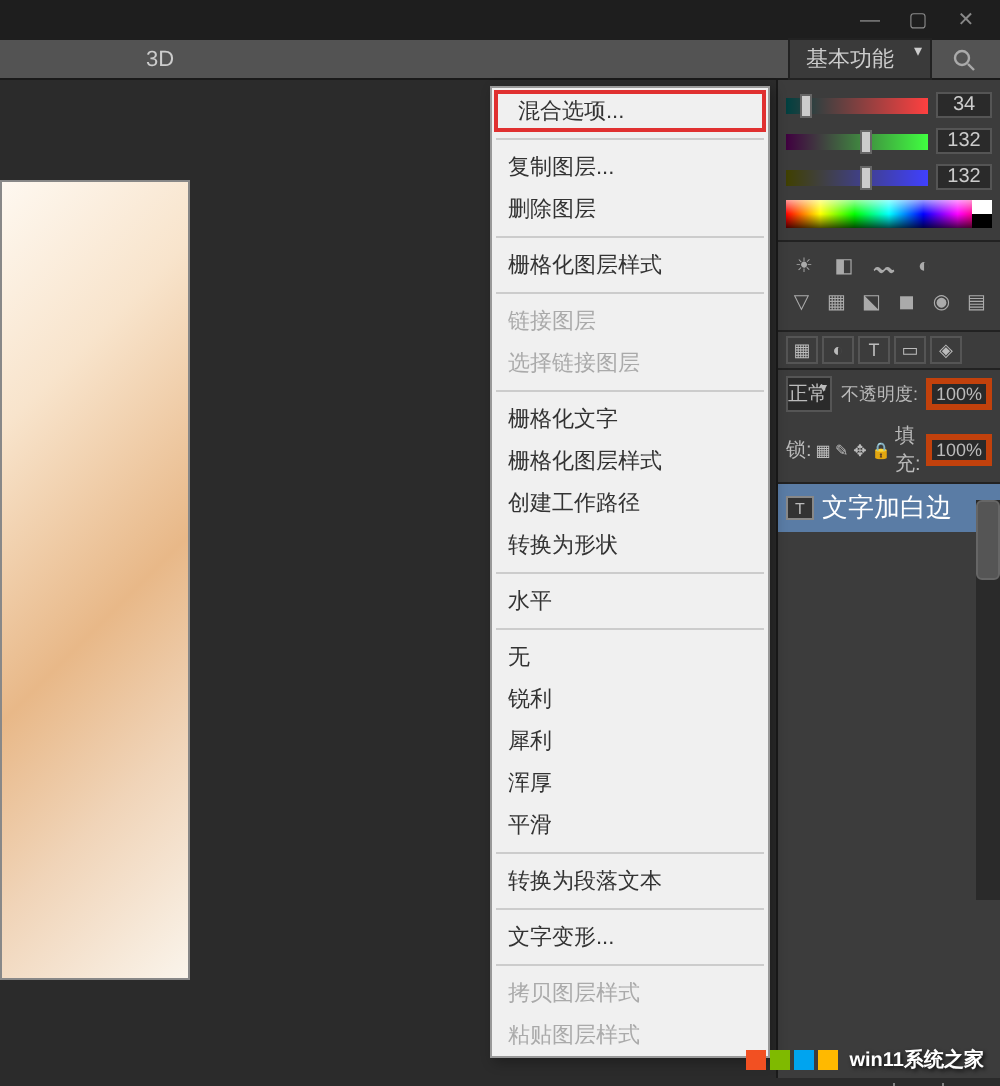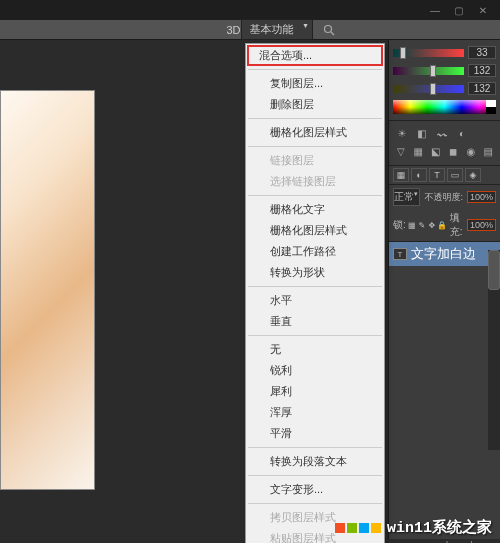--- a/index.html
+++ b/index.html
@@ -1,33 +1,33 @@
 <!DOCTYPE html>
 <html><head>
   <meta charset="utf-8">
   <style>
     * { margin: 0; padding: 0; box-sizing: border-box; font-family: "Microsoft YaHei", sans-serif; }
     body { width: 500px; height: 543px; background: #2b2b2b; overflow: hidden; position: relative; }
     
     .title-bar { height: 20px; background: #1e1e1e; display: flex; justify-content: flex-end; align-items: center; padding-right: 5px; }
     .win-btn { width: 24px; height: 14px; display: flex; align-items: center; justify-content: center; color: #888; font-size: 10px; }
     
-    .menu-bar { height: 20px; background: #535353; display: flex; align-items: center; justify-content: center; padding: 0 8px; border-bottom: 1px solid #1a1a1a; }
+    .menu-bar { height: 20px; background: #535353; display: flex; align-items: center; justify-content: space-between; padding: 0 8px; border-bottom: 1px solid #1a1a1a; }
     .menu-left { color: #ccc; font-size: 11px; padding-left: 65px; }
     .menu-right { display: flex; align-items: center; gap: 6px; }
     .preset-dropdown { background: #3a3a3a; color: #ccc; font-size: 11px; padding: 2px 18px 2px 8px; border: 1px solid #222; position: relative; }
     .preset-dropdown::after { content: "▾"; position: absolute; right: 4px; top: 1px; font-size: 8px; }
     .menu-icon { width: 20px; height: 16px; display: flex; align-items: center; justify-content: center; color: #aaa; }
     
     .main-area { display: flex; height: calc(100% - 44px); }
     .canvas-area { flex: 1; background: #2b2b2b; position: relative; padding-top: 30px; overflow: hidden; }
     .canvas-image { position: absolute; left: 0; top: 50px; width: 95px; height: 400px; background: linear-gradient(135deg, #fef8f0 0%, #f8e4cc 25%, #e8b888 55%, #f0d4b8 75%, #faf4eb 100%); border: 1px solid #888; }
     
     .context-menu { position: absolute; left: 245px; top: 43px; width: 140px; background: #f0f0f0; border: 1px solid #999; box-shadow: 2px 2px 6px rgba(0,0,0,0.3); z-index: 100; font-size: 11px; }
-    .ctx-item { padding: 3px 24px; color: #333; cursor: default; }
+    .ctx-item { padding: 3px 8px; color: #333; cursor: default; }
     .ctx-item.disabled { color: #aaa; }
     .ctx-item.highlighted { border: 2px solid #e03030; margin: 1px; padding: 1px 10px; color: #333; }
     .ctx-sep { border-top: 1px solid #ccc; margin: 3px 2px; }
     
     .right-panels { width: 112px; background: #3c3c3c; border-left: 1px solid #1a1a1a; display: flex; flex-direction: column; }
     
     .vtab-bar { position: absolute; right: 112px; top: 70px; width: 16px; }
     .vtab { width: 16px; height: 60px; background: #3c3c3c; border-left: 1px solid #1a1a1a; border-top: 1px solid #1a1a1a; border-bottom: 1px solid #1a1a1a; margin-bottom: 4px; display: flex; align-items: center; justify-content: center; }
     .vtab-arrow { color: #aaa; font-size: 8px; }
     
@@ -49,33 +49,33 @@
     .icon-row { display: flex; gap: 2px; margin-bottom: 2px; }
     .panel-icon { width: 18px; height: 16px; display: flex; align-items: center; justify-content: center; color: #aaa; font-size: 10px; background: #3c3c3c; }
     
     .layers-panel { flex: 1; display: flex; flex-direction: column; font-size: 10px; color: #bbb; }
     .layer-tabs { display: flex; border-bottom: 1px solid #222; padding: 2px 4px; gap: 2px; }
     .layer-tab { width: 16px; height: 14px; border: 1px solid #555; display: flex; align-items: center; justify-content: center; font-size: 9px; }
     .layer-row1 { display: flex; align-items: center; padding: 3px 4px; gap: 4px; }
     .layer-dropdown { background: #2a2a2a; border: 1px solid #555; padding: 1px 0; font-size: 10px; flex: 1; position: relative; }
     .layer-dropdown::after { content: "▾"; position: absolute; right: 2px; font-size: 7px; }
     .opacity-label { font-size: 9px; }
-    .opacity-val { background: #2a2a2a; border: 1px solid #c2410c; padding: 0 2px; font-size: 9px; }
+    .opacity-val { background: #2a2a2a; border: 3px solid #c2410c; padding: 0 2px; font-size: 9px; }
     .lock-row { display: flex; align-items: center; padding: 2px 4px; gap: 2px; border-bottom: 1px solid #222; }
     .lock-icon { width: 12px; height: 12px; font-size: 8px; display: flex; align-items: center; justify-content: center; }
     .layer-item { display: flex; align-items: center; background: #5a7ca5; padding: 3px 4px; gap: 4px; }
     .layer-thumb { width: 14px; height: 12px; background: #333; border: 1px solid #888; font-size: 8px; display: flex; align-items: center; justify-content: center; }
     .layer-name { font-size: 13px; color: #fff; }
     .scroll-track { position: absolute; right: 0; top: 250px; width: 12px; height: 200px; background: #2a2a2a; }
     .scroll-thumb { width: 100%; height: 40px; background: #555; border: 1px solid #666; border-radius: 3px; }
     
     .watermark { position: absolute; bottom: 6px; right: 8px; display: flex; align-items: center; gap: 6px; z-index: 200; }
     .wm-logo { display: flex; gap: 2px; }
     .wm-sq { width: 10px; height: 10px; }
-    .wm-text { color: #fff; font-size: 15px; font-weight: bold; text-shadow: 1px 1px 2px rgba(0,0,0,0.8); font-family: Liberation Mono, monospace; }
+    .wm-text { color: #fff; font-size: 10px; font-weight: bold; text-shadow: 1px 1px 2px rgba(0,0,0,0.8); }
     .wm-sub { position: absolute; bottom: -7px; right: 8px; color: rgba(255,255,255,0.5); font-size: 9px; z-index: 200; }
   </style>
 </head>
 <body>
 
 <div class="title-bar">
   <div class="win-btn">—</div>
   <div class="win-btn">▢</div>
   <div class="win-btn">✕</div>
 </div>
@@ -106,21 +106,21 @@
         </div>
     </div>
   </div>
 
   <div class="right-panels">
     <div class="color-panel">
       <div class="color-slider">
         <div class="slider-track slider-r">
             <div class="slider-thumb" style="left:10%"></div>
           </div>
-        <div class="slider-val">33</div>
+        <div class="slider-val">34</div>
       </div>
       <div class="color-slider">
         <div class="slider-track slider-g">
             <div class="slider-thumb" style="left:52%"></div>
           </div>
         <div class="slider-val">132</div>
       </div>
       <div class="color-slider">
         <div class="slider-track slider-b">
             <div class="slider-thumb" style="left:52%"></div>
@@ -196,21 +196,20 @@
   <div class="ctx-sep"></div>
   <div class="ctx-item disabled">链接图层</div>
   <div class="ctx-item disabled">选择链接图层</div>
   <div class="ctx-sep"></div>
   <div class="ctx-item">栅格化文字</div>
   <div class="ctx-item">栅格化图层样式</div>
   <div class="ctx-item">创建工作路径</div>
   <div class="ctx-item">转换为形状</div>
   <div class="ctx-sep"></div>
   <div class="ctx-item">水平</div>
-  <div class="ctx-item">垂直</div>
   <div class="ctx-sep"></div>
   <div class="ctx-item">无</div>
   <div class="ctx-item">锐利</div>
   <div class="ctx-item">犀利</div>
   <div class="ctx-item">浑厚</div>
   <div class="ctx-item">平滑</div>
   <div class="ctx-sep"></div>
   <div class="ctx-item">转换为段落文本</div>
   <div class="ctx-sep"></div>
   <div class="ctx-item">文字变形...</div>

